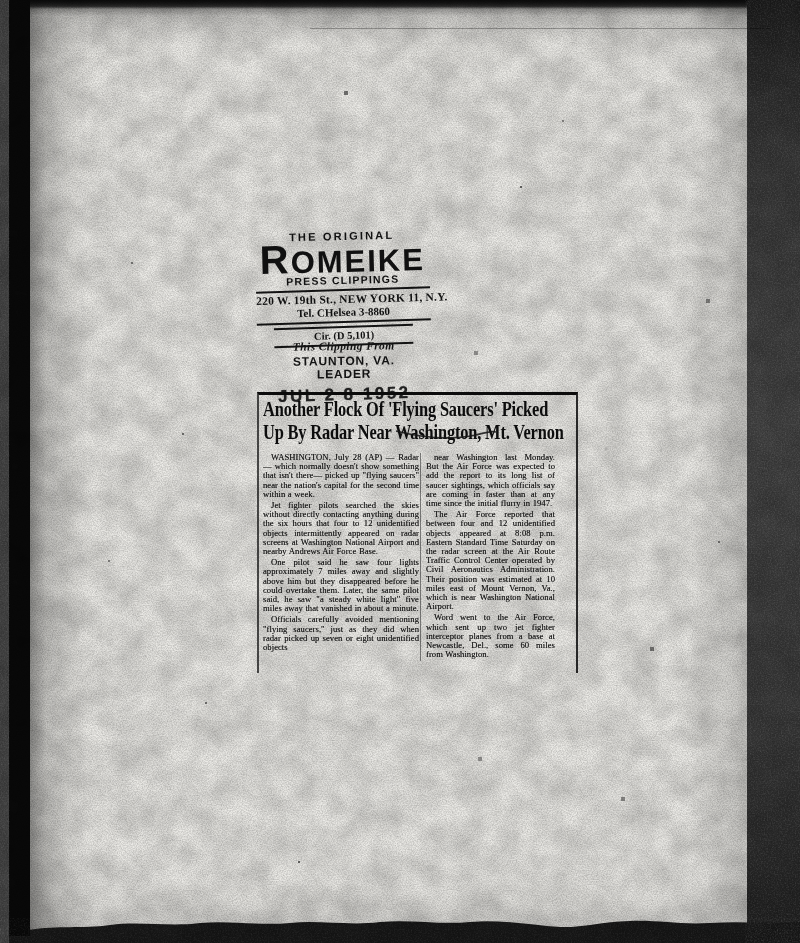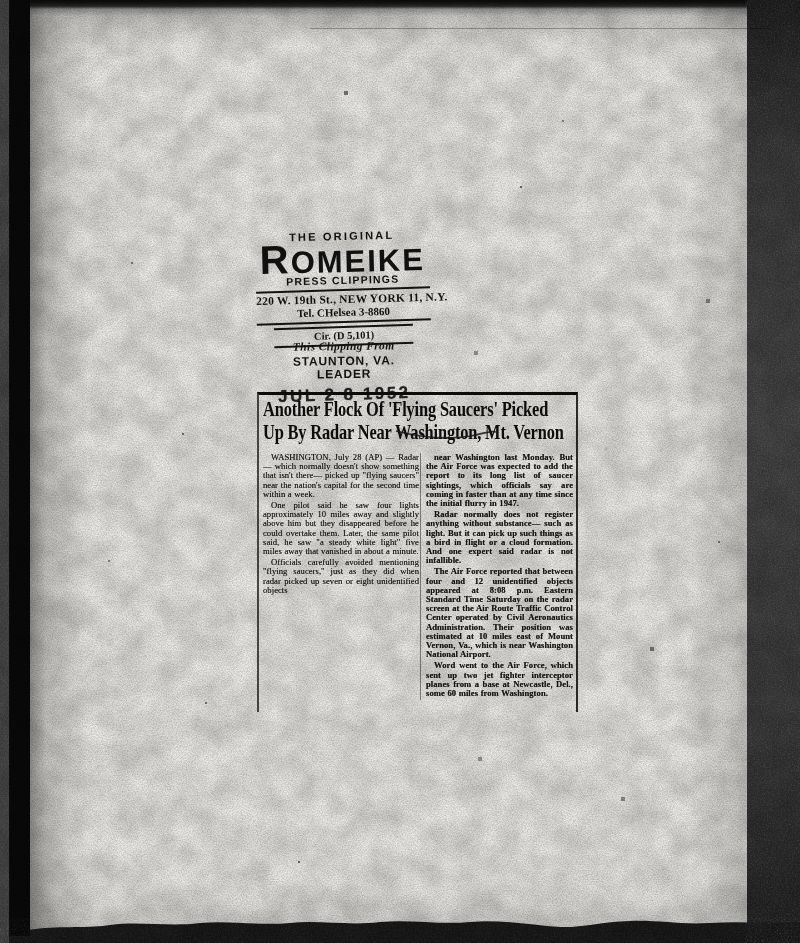--- a/index.html
+++ b/index.html
@@ -65,21 +65,21 @@
     border-top:3px solid #0e0e0e;
     border-left:2px solid rgba(18,18,18,.72);
     border-right:2px solid rgba(14,14,14,.85);}
   .headline{position:relative;padding:4px 2px 5px 4px;color:#101010;font-weight:bold;}
   .headline-line{font-size:21px;line-height:21px;letter-spacing:-.2px;white-space:nowrap;
     transform:scaleX(.78);transform-origin:0 50%;margin-bottom:2px;}
   .pen-mark{position:absolute;left:136px;top:32px;width:102px;height:14px;}
   .cols{display:flex;padding:3px 1px 12px 2px;}
   .col{color:#191919;}
   .col-left{width:160px;padding:0 1px 0 2px;border-right:1px solid rgba(25,25,25,.5);box-sizing:border-box;}
-  .col-right{flex:1;padding:0 2px 0 5px;font-weight:bold;}
+  .col-right{flex:1;padding:0 20px 0 5px;}
   .col p{margin:0 0 2px 0;font-size:8.6px;line-height:9.2px;text-align:justify;
     text-indent:8px;letter-spacing:.05px;word-spacing:.4px;
     text-shadow:0 0 .4px rgba(10,10,10,.55);}
 </style>
 </head>
 <body>
 
 <div class="page">
 
   <div class="paper"></div>
@@ -121,26 +121,26 @@
     <div class="headline">
       <div class="headline-line">Another Flock Of 'Flying Saucers' Picked</div>
       <div class="headline-line">Up By Radar Near Washington, Mt. Vernon</div>
       <svg class="pen-mark" viewBox="0 0 102 14" preserveAspectRatio="none">
         <path d="M1,4 C28,11 52,13 76,9 C88,7 95,3 101,5" fill="none" stroke="#1a1a1a" stroke-width="1.7" opacity=".85"></path>
       </svg>
     </div>
     <div class="cols">
       <div class="col col-left">
         <p>WASHINGTON, July 28 (AP) — Radar — which normally doesn't show something that isn't there— picked up "flying saucers" near the nation's capital for the second time within a week.</p>
-        <p>One pilot said he saw four lights approximately 10 miles away and slightly above him but they disappeared before he could overtake them. Later, the same pilot said, he saw "a steady white light" five miles away that vanished in about a minute.</p>
+        <p>Jet fighter pilots searched the skies without directly contacting anything during the six hours that four to 12 unidentified objects intermittently appeared on radar screens at Washington National Airport and nearby Andrews Air Force Base.</p>
+        <p>One pilot said he saw four lights approximately 7 miles away and slightly above him but they disappeared before he could overtake them. Later, the same pilot said, he saw "a steady white light" five miles away that vanished in about a minute.</p>
         <p>Officials carefully avoided mentioning "flying saucers," just as they did when radar picked up seven or eight unidentified objects</p>
       </div>
       <div class="col col-right">
         <p>near Washington last Monday. But the Air Force was expected to add the report to its long list of saucer sightings, which officials say are coming in faster than at any time since the initial flurry in 1947.</p>
-        <p>Radar normally does not register anything without substance— such as light. But it can pick up such things as a bird in flight or a cloud formation. And one expert said radar is not infallible.</p>
         <p>The Air Force reported that between four and 12 unidentified objects appeared at 8:08 p.m. Eastern Standard Time Saturday on the radar screen at the Air Route Traffic Control Center operated by Civil Aeronautics Administration. Their position was estimated at 10 miles east of Mount Vernon, Va., which is near Washington National Airport.</p>
         <p>Word went to the Air Force, which sent up two jet fighter interceptor planes from a base at Newcastle, Del., some 60 miles from Washington.</p>
       </div>
     </div>
   </div>
 
   <svg class="noise" width="800" height="943">
     <defs>
       <filter id="grainDark" x="0" y="0" width="100%" height="100%">
         <feTurbulence type="fractalNoise" baseFrequency="0.8" numOctaves="2" seed="7" stitchTiles="stitch"></feTurbulence>

